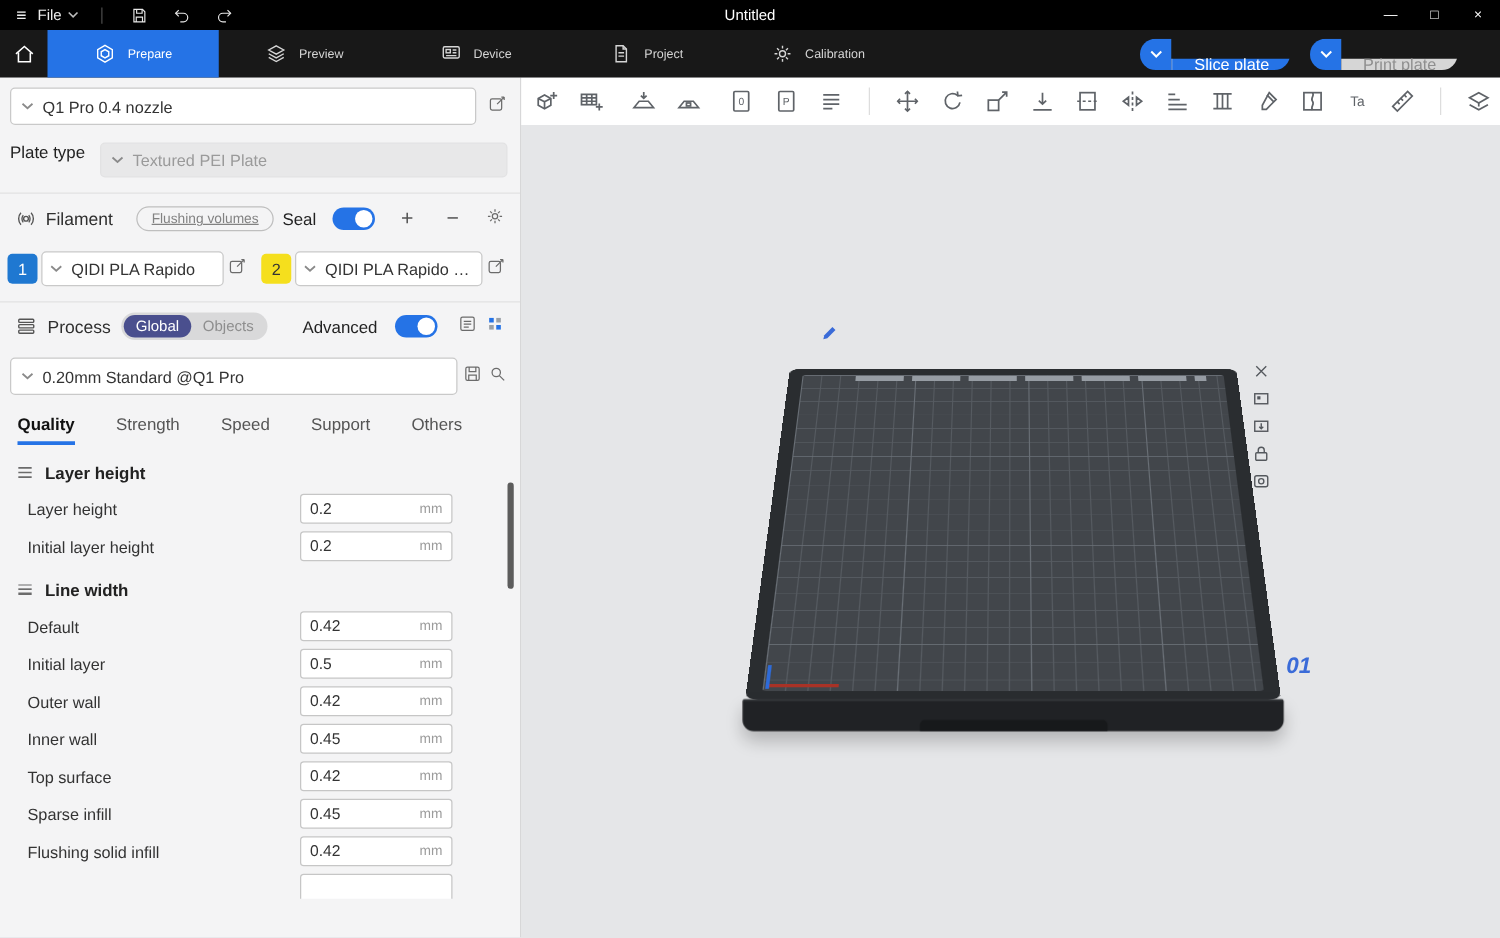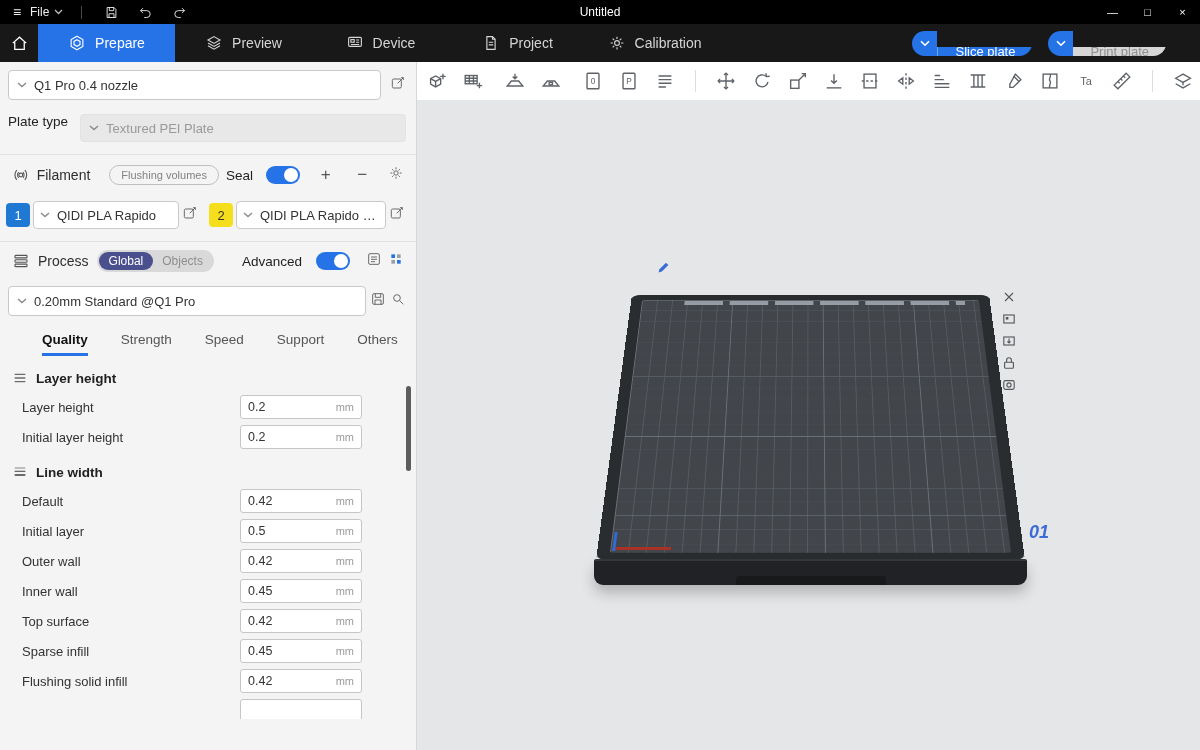--- a/index.html
+++ b/index.html
@@ -17,21 +17,21 @@
   .tb-iconbtn{width:34px;height:24px;display:flex;align-items:center;justify-content:center;}
   .wic{width:15px;height:15px;stroke:#e8e8e8;fill:none;stroke-width:1.5;}
   .tb-title{position:absolute;left:0;right:0;text-align:center;font-size:12px;color:#fff;pointer-events:none;}
   .tb-right{margin-left:auto;display:flex;}
   .win-btn{width:35px;height:24px;display:flex;align-items:center;justify-content:center;font-size:11px;color:#fff;}
 
   
   .tabbar{height:38px;background:#181818;display:flex;align-items:stretch;position:relative;z-index:20;}
   .home-btn{width:38px;display:flex;align-items:center;justify-content:center;}
   .home-ic{width:19px;height:19px;stroke:#fff;fill:none;stroke-width:1.6;}
-  .tab{width:137px;display:flex;align-items:center;justify-content:center;gap:9px;color:#d5d5d5;font-size:14px;cursor:default;}
+  .tab{width:137px;display:flex;align-items:center;justify-content:center;gap:9px;color:#d5d5d5;font-size:10px;cursor:default;}
   .tab svg{width:18px;height:18px;stroke:currentColor;fill:none;stroke-width:1.5;}
   .tab.active{background:#2573e6;color:#fff;}
   .topbar-actions{margin-left:auto;display:flex;align-items:center;gap:16px;padding-right:34px;}
   .split-btn{display:flex;height:25px;border-radius:13px;overflow:hidden;font-size:13px;}
   .split-btn .chev{width:25px;display:flex;align-items:center;justify-content:center;background:#2573e6;}
   .split-btn .chev svg{width:10px;height:7px;stroke:#fff;fill:none;stroke-width:1.6;}
   .split-btn .lbl{display:flex;align-items:center;padding:0 17px;margin-top:16px;}
   .split-btn.slice .lbl{background:#2573e6;color:#fff;border-left:1px solid rgba(255,255,255,.35);}
   .split-btn.print .lbl{background:#d6d6d6;color:#8f8f8f;}
 
@@ -53,21 +53,21 @@
   .combo .cv{white-space:nowrap;overflow:hidden;text-overflow:ellipsis;}
   .combo.gray{background:#e8e8e9;border-color:#e2e2e3;color:#9a9a9a;}
   .printer-combo-row{display:flex;align-items:center;padding:8px 10px 6px 8px;gap:9px;}
   .printer-combo-row .combo{flex:1;}
   .plate-row{display:flex;align-items:flex-start;padding:8px 10px 12px 8px;gap:12px;}
   .pt-label{font-size:13.5px;color:#222;white-space:nowrap;}
   .plate-row .combo{flex:1;height:28px;}
   .divider{height:1px;background:#e1e1e2;}
 
   .fil-head{display:flex;align-items:center;height:40px;padding:0 12px;gap:7px;}
-  .pill-btn{border:1px solid #bfbfbf;border-radius:11px;font-size:11px;color:#828282;padding:3px 11px;background:transparent;margin-left:12px;white-space:nowrap;}
+  .pill-btn{border:1px solid #bfbfbf;border-radius:11px;font-size:11px;color:#828282;padding:3px 11px;background:transparent;margin-left:12px;white-space:nowrap;text-decoration:underline;}
   .seal-label{font-size:13.5px;color:#222;margin-left:auto;}
   .toggle{width:34px;height:18px;border-radius:9px;background:#2573e6;position:relative;flex:none;margin-left:6px;}
   .toggle::after{content:"";position:absolute;width:14px;height:14px;border-radius:50%;background:#fff;top:2px;right:2px;}
   .pm-btn{font-size:17px;color:#555;width:22px;text-align:center;margin-left:8px;}
   .fil-head .sh-gear{margin-left:8px;}
 
   .fil-slots{display:flex;align-items:center;padding:6px 8px 12px 6px;gap:3px;}
   .slot-num{width:24px;height:24px;border-radius:4px;color:#fff;display:flex;align-items:center;justify-content:center;font-size:13px;flex:none;}
   .slot-num.f1{background:#1f78d1;}
   .slot-num.f2{background:#f5df1d;color:#333;}
@@ -78,21 +78,21 @@
   .proc-head{display:flex;align-items:center;height:38px;padding:0 12px;gap:8px;}
   .seg{display:flex;background:#d9d9da;border-radius:12px;height:22px;align-items:center;padding:2px;font-size:12px;}
   .seg-on{background:#4a4f8e;color:#fff;border-radius:9px;padding:2px 10px;}
   .seg-off{color:#8e8e8e;padding:2px 9px;}
   .adv-label{font-size:13.5px;color:#222;margin-left:auto;}
   .proc-icons{display:flex;align-items:center;gap:6px;margin-left:8px;}
 
   .preset-row{display:flex;align-items:center;padding:6px 10px 8px 8px;gap:4px;}
   .preset-row .combo{flex:1;}
 
-  .ptabs{display:flex;align-items:flex-end;height:32px;padding:0 14px;gap:33px;font-size:13.5px;color:#555;margin-left:28px;}
+  .ptabs{display:flex;align-items:flex-end;height:32px;padding:0 14px;gap:33px;font-size:13.5px;color:#555;}
   .ptab{padding-bottom:9px;position:relative;white-space:nowrap;}
   .ptab.active{color:#111;font-weight:bold;}
   .ptab.active::after{content:"";position:absolute;left:0;right:0;bottom:0;height:3px;background:#2573e6;}
 
   .settings{position:relative;height:363px;overflow:hidden;}
   .group-head{display:flex;align-items:center;gap:8px;padding:12px 12px 6px;font-size:13.5px;font-weight:bold;color:#222;}
   .group-head.first{padding-top:14px;}
   .set-row{display:flex;align-items:center;height:30px;padding-left:22px;padding-right:54px;}
   .set-label{flex:1;font-size:13px;color:#333;}
   .num-input{width:122px;height:24px;background:#fff;border:1px solid #c6c6c6;border-radius:3px;display:flex;align-items:center;padding:0 7px;flex:none;}

